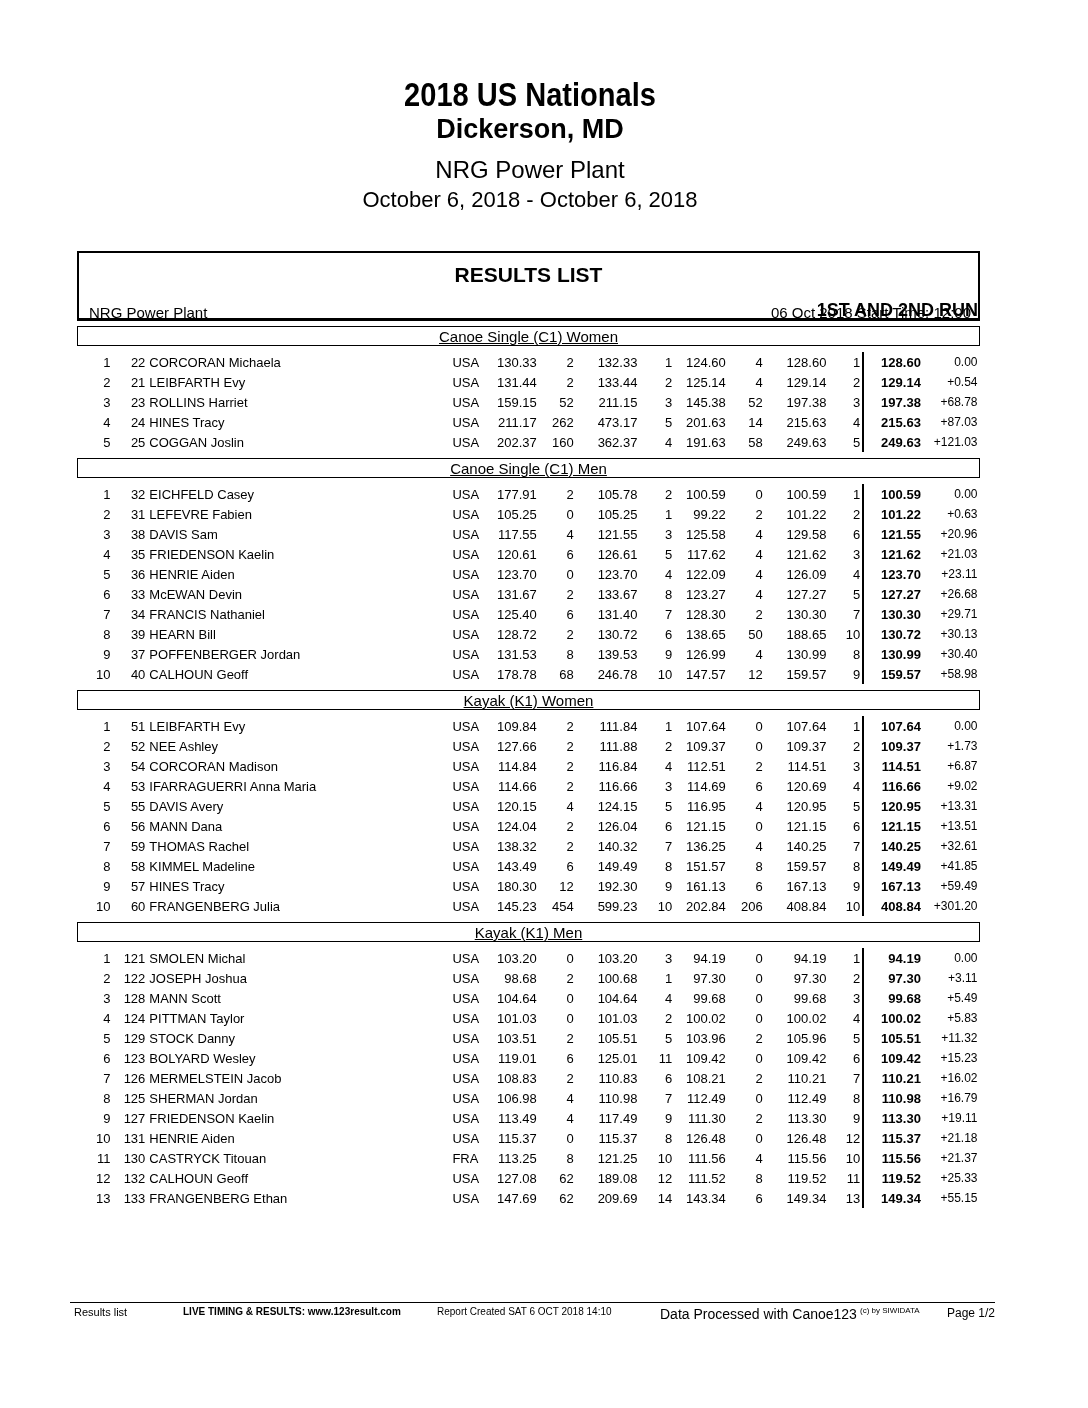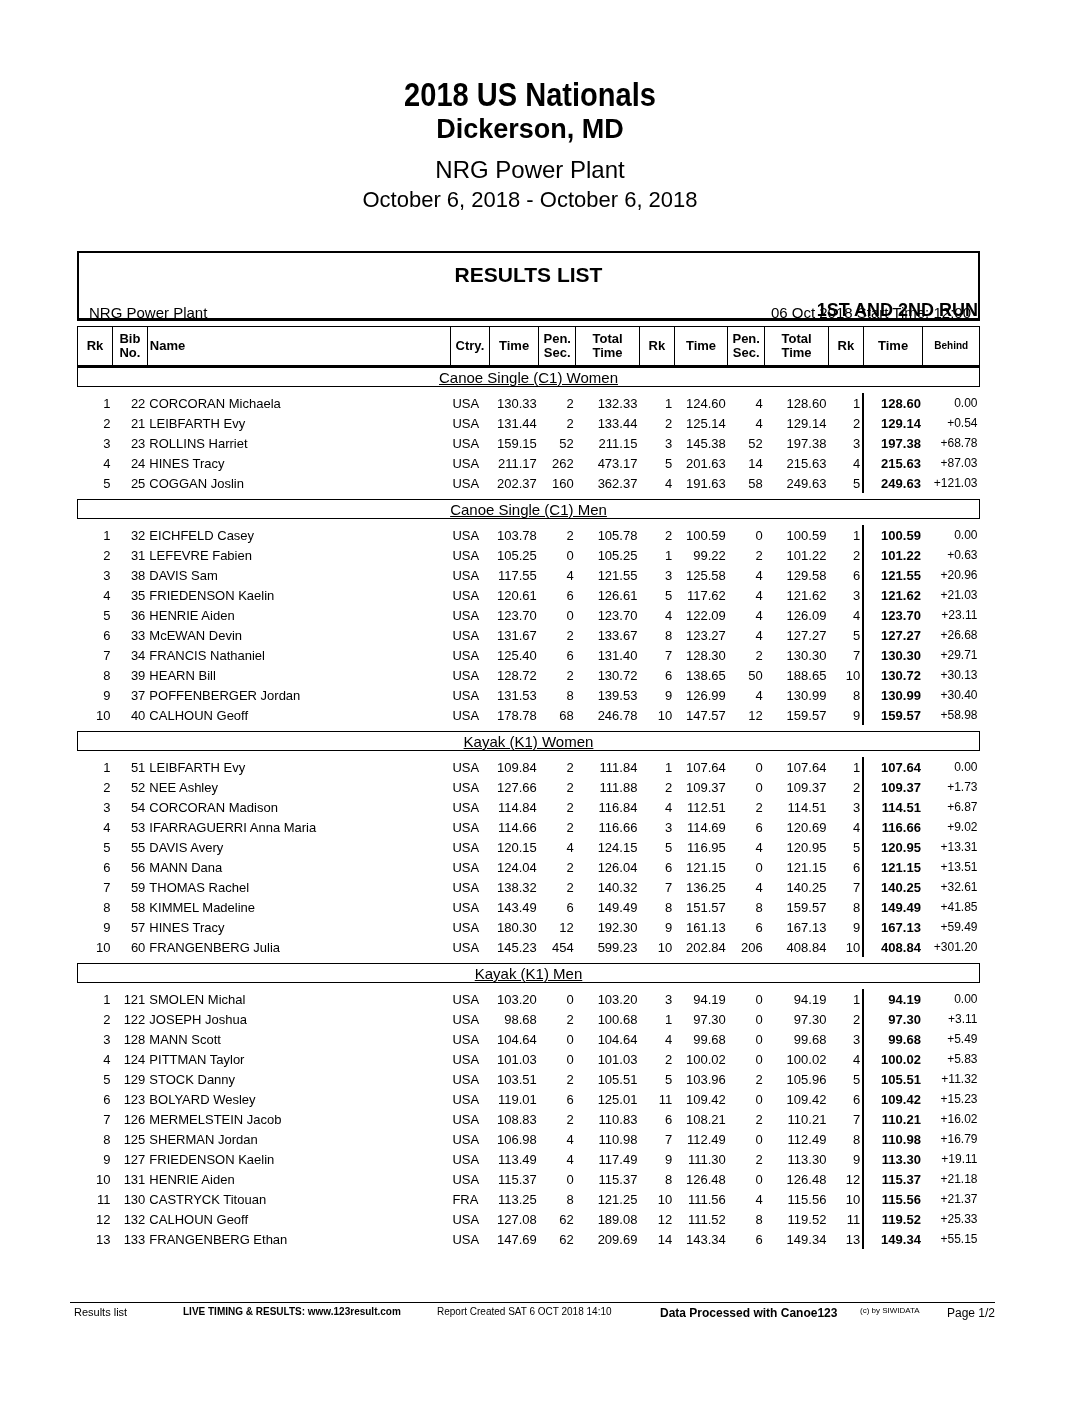--- a/index.html
+++ b/index.html
@@ -29,21 +29,21 @@
   .l { text-align: left; }
   td.bsep { border-right: 2px solid #000; }
   td.best { font-weight: bold; text-align: right; padding-right: 6px; }
   td.behind { font-size: 12px; text-align: right; }
 
   .foot { position: absolute; left: 70px; top: 1302px; width: 925px; border-top: 1px solid #000; height: 18px; font-size: 9px; }
   .foot span { position: absolute; top: 3px; }
   .foot .f1 { left: 4px; font-size: 11px; }
   .foot .f2 { left: 113px; font-weight: bold; font-size: 10px; }
   .foot .f3 { left: 367px; font-size: 10px; }
-  .foot .f4 { left: 590px; font-size: 12px; font-weight: bold; }
+  .foot .f4 { left: 590px; font-size: 14px; }
   .foot .f5 { left: 750px; font-size: 8px; margin-left: 40px; }
   .foot .f6 { right: 0; font-size: 12px; }
 </style>
 </head>
 <body>
 
 <div class="hdr t1">2018 US Nationals</div>
 <div class="hdr t2">Dickerson, MD</div>
 <div class="hdr t3">NRG Power Plant</div>
 <div class="hdr t4">October 6, 2018 - October 6, 2018</div>
@@ -66,36 +66,20 @@
       <col style="width:62px">
       <col style="width:34px">
     <col style="width:52px">
       <col style="width:36px">
       <col style="width:62px">
       <col style="width:34px">
     <col style="width:58px">
       <col style="width:55px">
   </colgroup>
   <thead>
-    <tr class="h">
-      <th>Rk</th>
-      <th>Bib No.</th>
-      <th class="l">Name</th>
-      <th>Ctry.</th>
-      <th>Time</th>
-      <th>Pen. Sec.</th>
-      <th>Total Time</th>
-      <th>Rk</th>
-      <th>Time</th>
-      <th>Pen. Sec.</th>
-      <th>Total Time</th>
-      <th>Rk</th>
-      <th>Time</th>
-      <th style="font-size:10px">Behind</th>
-    </tr>
   </thead>
   <tbody id="tbody">
       <tr class="sec">
         <td colspan="14">Canoe Single (C1) Women</td>
       </tr>
       <tr class="gap">
         <td colspan="14"></td>
       </tr>
       <tr>
         <td class="r">1</td>
@@ -184,21 +168,21 @@
         <td colspan="14">Canoe Single (C1) Men</td>
       </tr>
       <tr class="gap">
         <td colspan="14"></td>
       </tr>
       <tr>
         <td class="r">1</td>
         <td class="r">32</td>
         <td class="l">EICHFELD Casey</td>
         <td class="l">USA</td>
-        <td class="r">103.78</td>
+        <td class="r">177.91</td>
         <td class="r">2</td>
         <td class="r">105.78</td>
         <td class="r">2</td>
         <td class="r">100.59</td>
         <td class="r">0</td>
         <td class="r">100.59</td>
         <td class="r bsep">1</td>
         <td class="best">100.59</td>
         <td class="behind">0.00</td>
       </tr>

